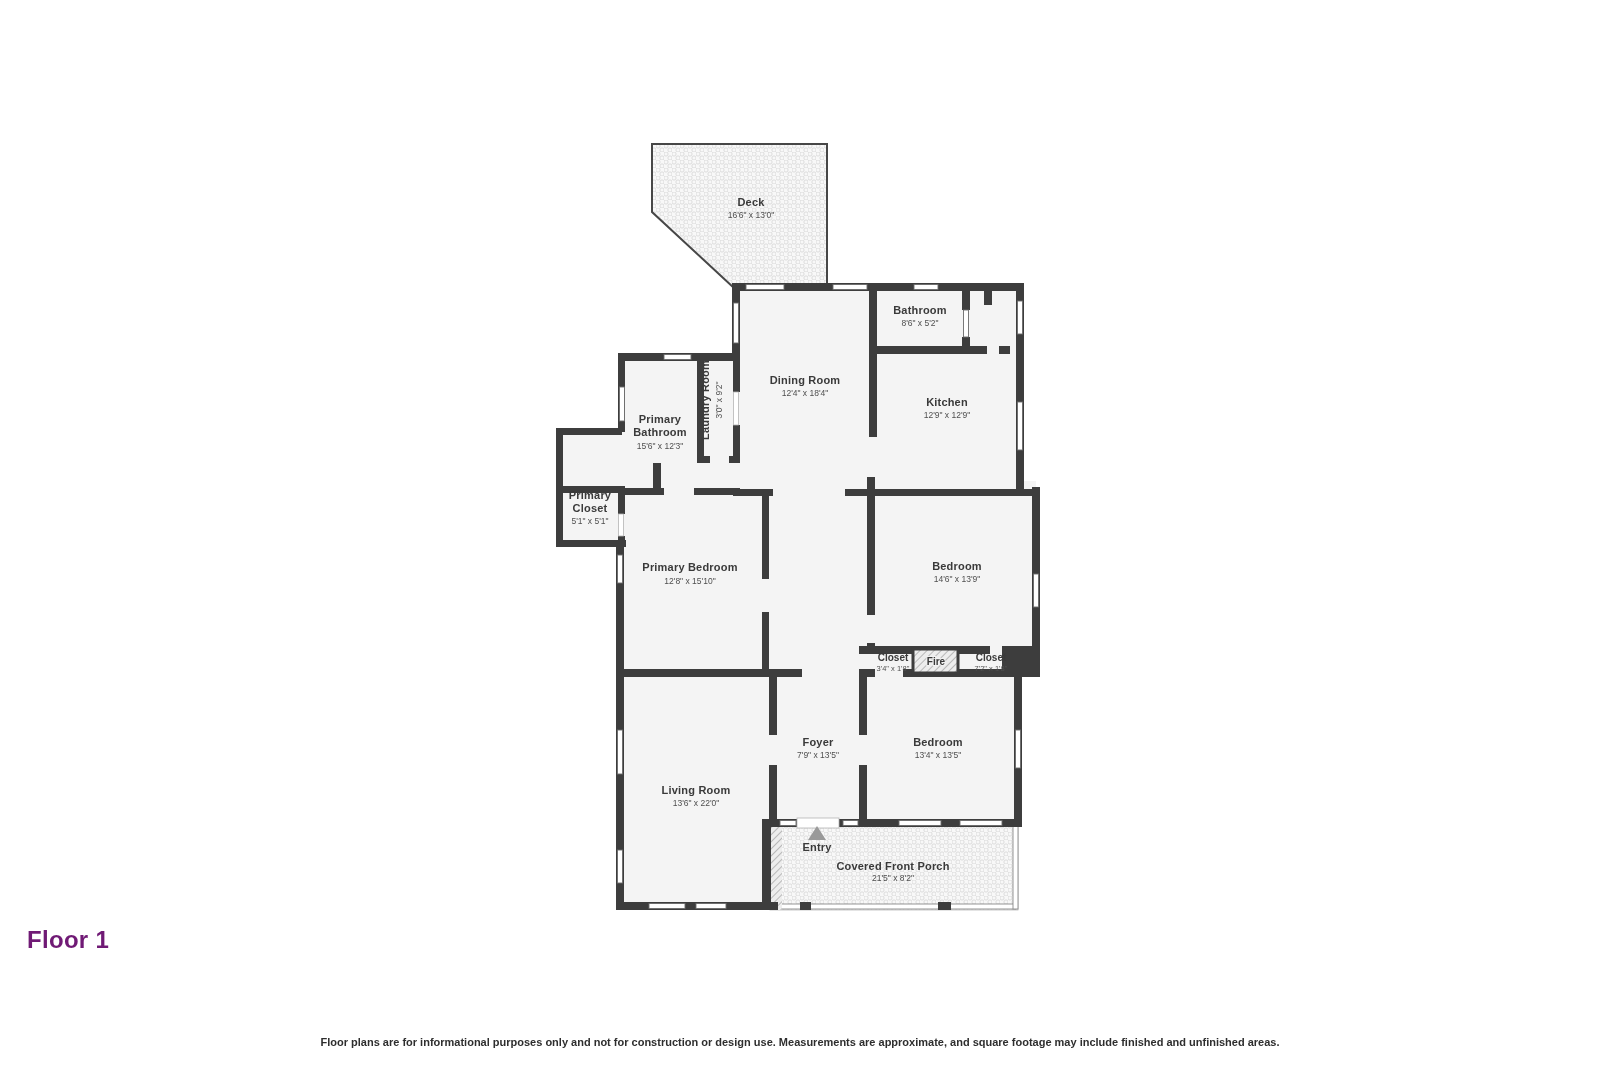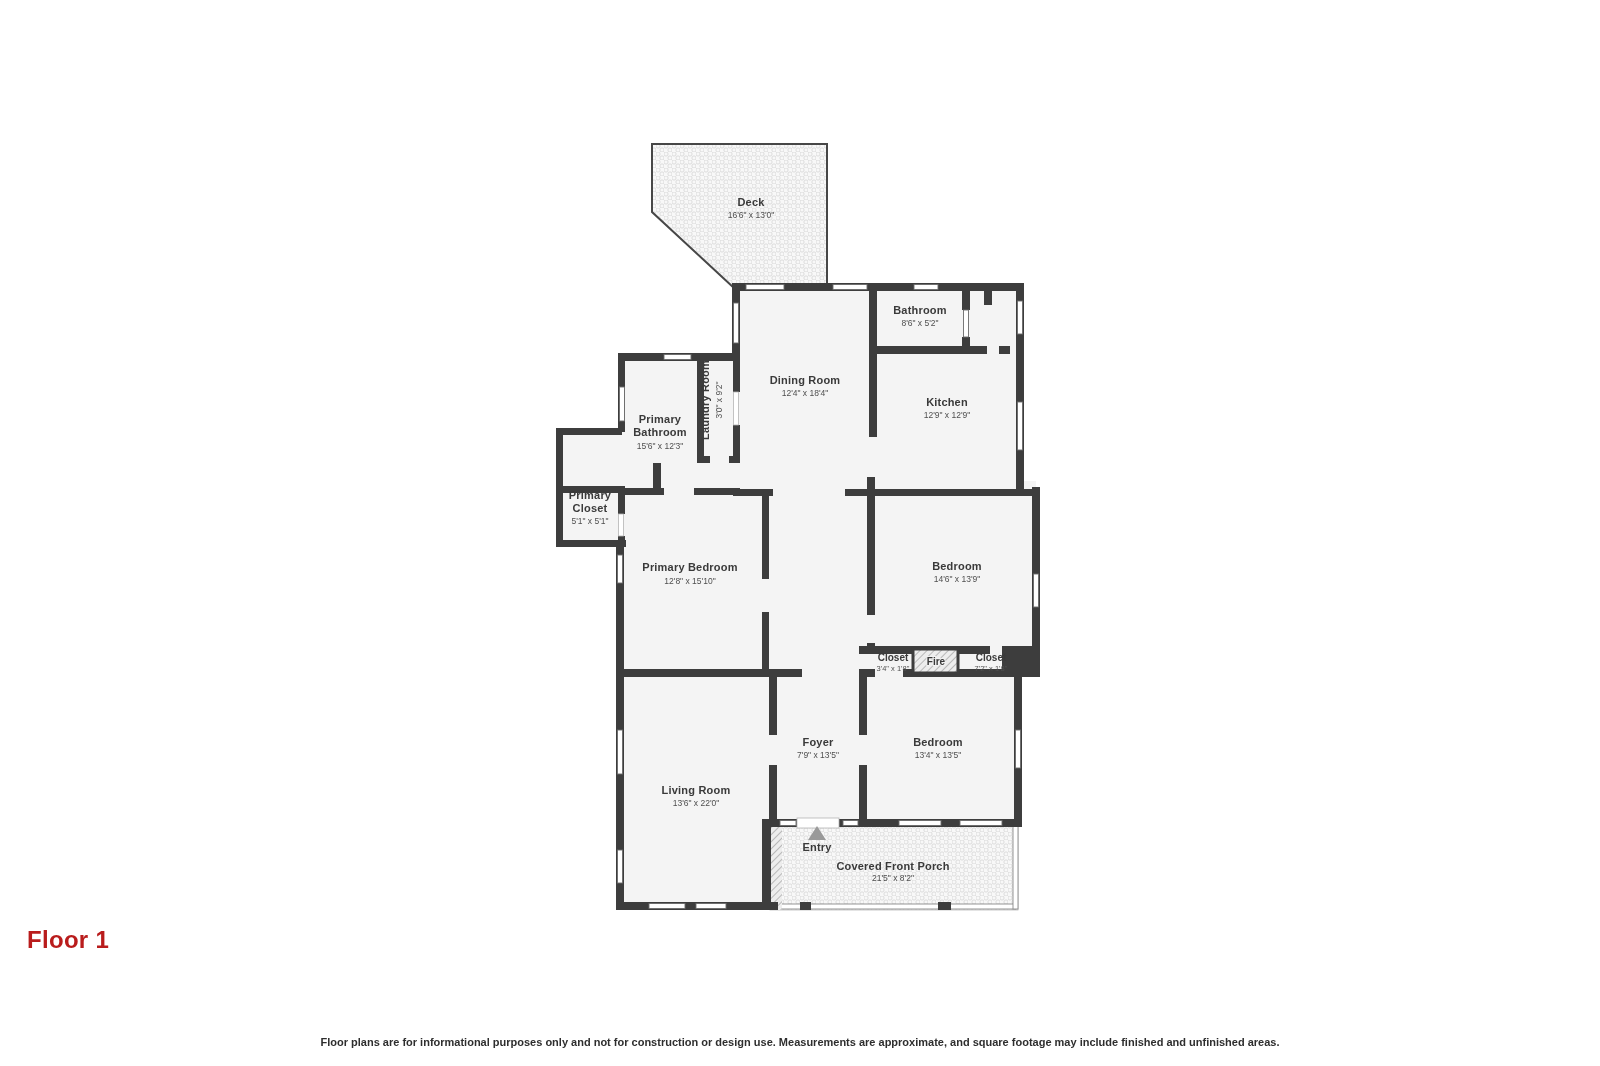--- a/index.html
+++ b/index.html
@@ -1,18 +1,18 @@
 <!DOCTYPE html>
 <html><head>
 <meta charset="utf-8">
 <style>
   html,body{margin:0;padding:0;background:#ffffff;}
   body{width:1600px;height:1066px;position:relative;font-family:"Liberation Sans",sans-serif;overflow:hidden;}
   #plan-svg{position:absolute;left:0;top:0;}
-  .floor-title{position:absolute;left:27px;top:926px;font-size:24px;font-weight:bold;color:#b91c1c;letter-spacing:.3px;}
+  .floor-title{position:absolute;left:27px;top:926px;font-size:24px;font-weight:bold;color:#701a75;letter-spacing:.3px;}
   .disclaimer{position:absolute;left:0;right:0;top:1036px;text-align:center;font-size:11px;font-weight:bold;color:#2e2e2e;}
   svg text{font-family:"Liberation Sans",sans-serif;fill:#3a3a3a;}
   .rname{font-size:11px;font-weight:bold;letter-spacing:.2px;}
   .rdims{font-size:8.5px;fill:#4f4f4f;}
   .sname{font-size:10px;font-weight:bold;}
   .sdims{font-size:7.5px;fill:#4f4f4f;}
   .wall{fill:#3d3d3d;}
   .fillr{fill:#f4f4f4;}
   .win{fill:#ffffff;stroke:#6a6a6a;stroke-width:0.9;}
   .opening{fill:#ffffff;stroke:#b5b5b5;stroke-width:0.8;}

